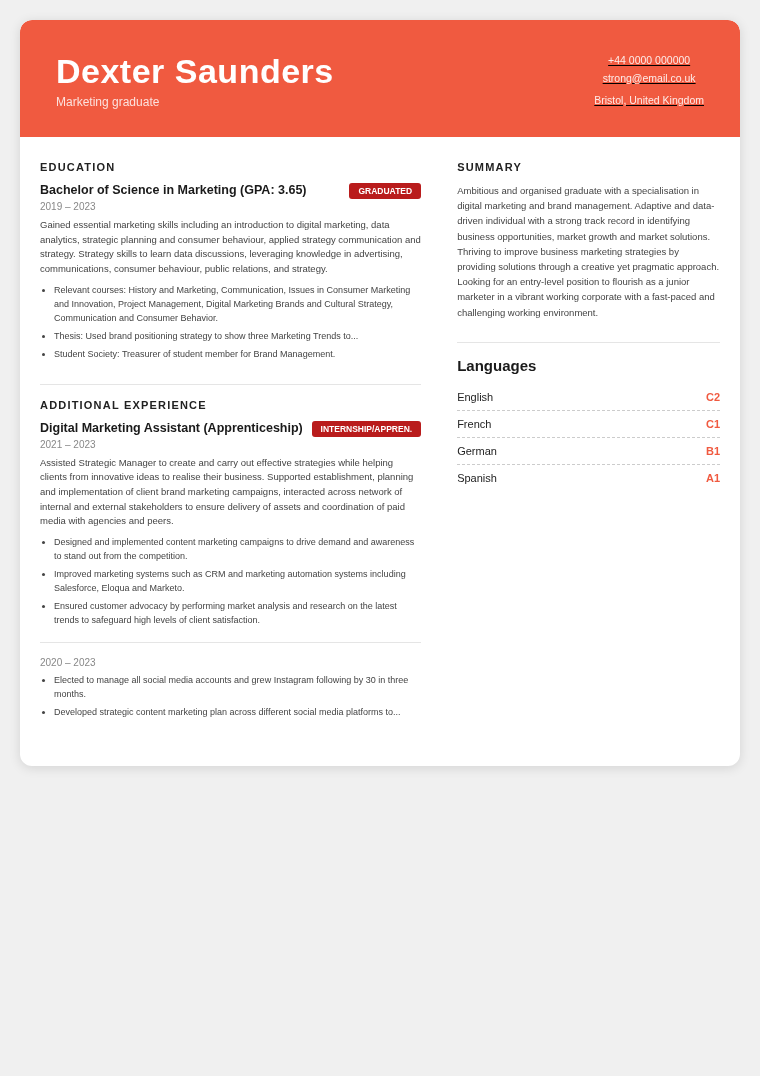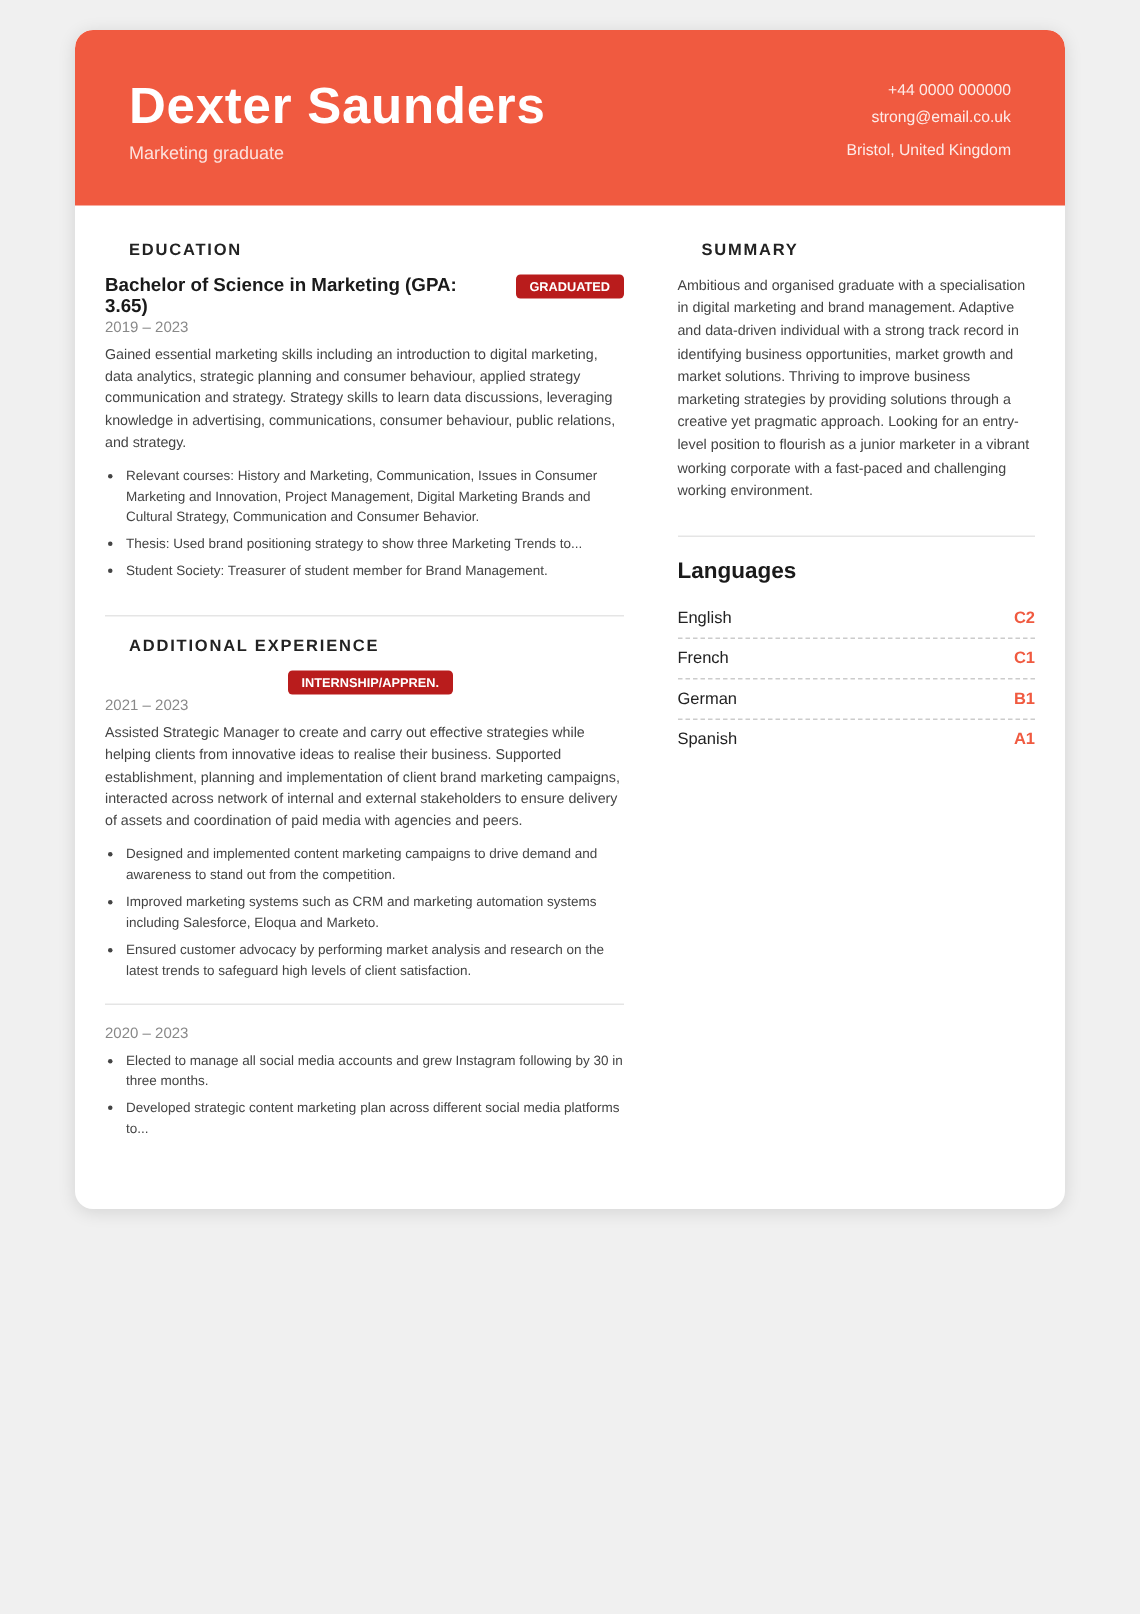--- a/index.html
+++ b/index.html
@@ -7,21 +7,21 @@
       font-family: Arial, sans-serif;
       background: #f0f0f0;
       display: flex;
       justify-content: center;
       align-items: flex-start;
       min-height: 1076px;
       padding: 20px;
     }
     .resume-container {
       background: #fff;
-      width: 660px;
+      width: 720px;
       border-radius: 12px;
       overflow: hidden;
       box-shadow: 0 2px 12px rgba(0,0,0,0.12);
     }
     .header {
       background: #F05A40;
       padding: 32px 36px 28px 36px;
       border-radius: 12px 12px 0 0;
       display: flex;
       justify-content: space-between;
@@ -34,21 +34,22 @@
       font-weight: 800;
       letter-spacing: 0.5px;
       margin-bottom: 4px;
     }
     .header-title {
       color: rgba(255,255,255,0.82);
       font-size: 12px;
       font-weight: 400;
     }
     .header-right {
-      text-align: right;
+      text-align: center;
+      text-decoration: underline;
     }
     .header-contact {
       color: rgba(255,255,255,0.88);
       font-size: 10.5px;
       line-height: 1.7;
     }
     .header-location {
       color: rgba(255,255,255,0.88);
       font-size: 10.5px;
       margin-top: 6px;
@@ -69,29 +70,28 @@
     }
 
     .section-title {
       font-size: 11px;
       font-weight: 800;
       letter-spacing: 1.2px;
       color: #222;
       text-transform: uppercase;
       margin-bottom: 10px;
       margin-top: 0;
-      margin-left: 16px;
     }
     .section {
       margin-bottom: 22px;
     }
 
     .entry-header {
       display: flex;
-      justify-content: center;
+      justify-content: space-between;
       align-items: flex-start;
       margin-bottom: 2px;
     }
     .entry-title {
       font-size: 12.5px;
       font-weight: 800;
       color: #1a1a1a;
     }
     .entry-badge {
       background: #b91c1c;
@@ -215,20 +215,21 @@
           <li>Student Society: Treasurer of student member for Brand Management.</li>
         </ul>
       </div>
 
       <hr class="divider">
 
       <div class="section">
         <div class="section-title">ADDITIONAL EXPERIENCE</div>
 
         <div class="entry-header">
+          <div class="entry-title">Digital Marketing Assistant (Apprenticeship)</div>
           <div class="entry-badge">INTERNSHIP/APPREN.</div>
         </div>
         <div class="entry-date">2021 – 2023</div>
         <div class="entry-desc">Assisted Strategic Manager to create and carry out effective strategies while helping clients from innovative ideas to realise their business. Supported establishment, planning and implementation of client brand marketing campaigns, interacted across network of internal and external stakeholders to ensure delivery of assets and coordination of paid media with agencies and peers.</div>
         <ul class="bullet-list">
           <li>Designed and implemented content marketing campaigns to drive demand and awareness to stand out from the competition.</li>
           <li>Improved marketing systems such as CRM and marketing automation systems including Salesforce, Eloqua and Marketo.</li>
           <li>Ensured customer advocacy by performing market analysis and research on the latest trends to safeguard high levels of client satisfaction.</li>
         </ul>
 

